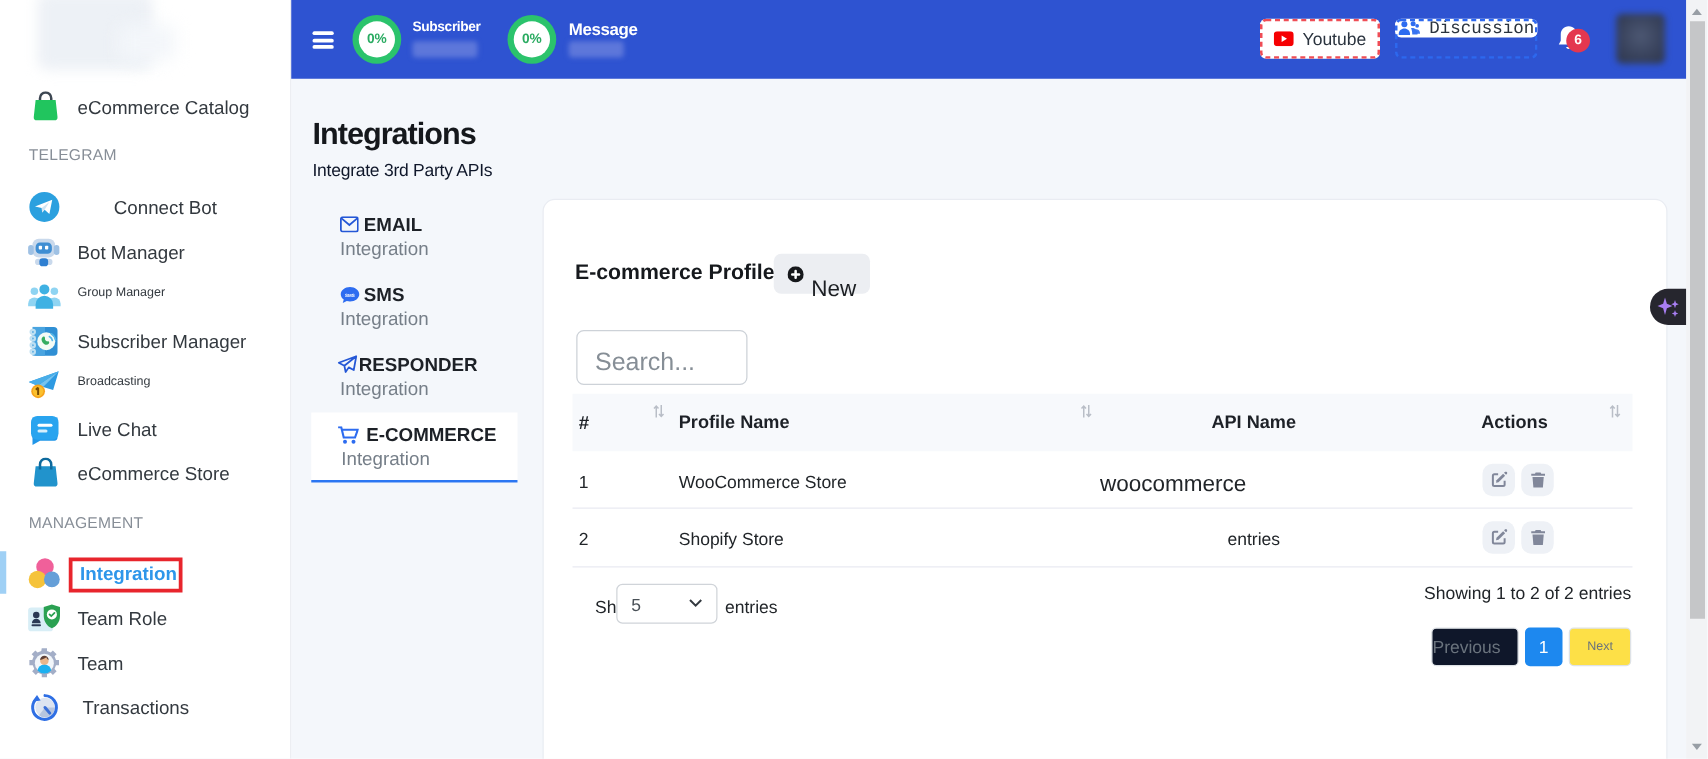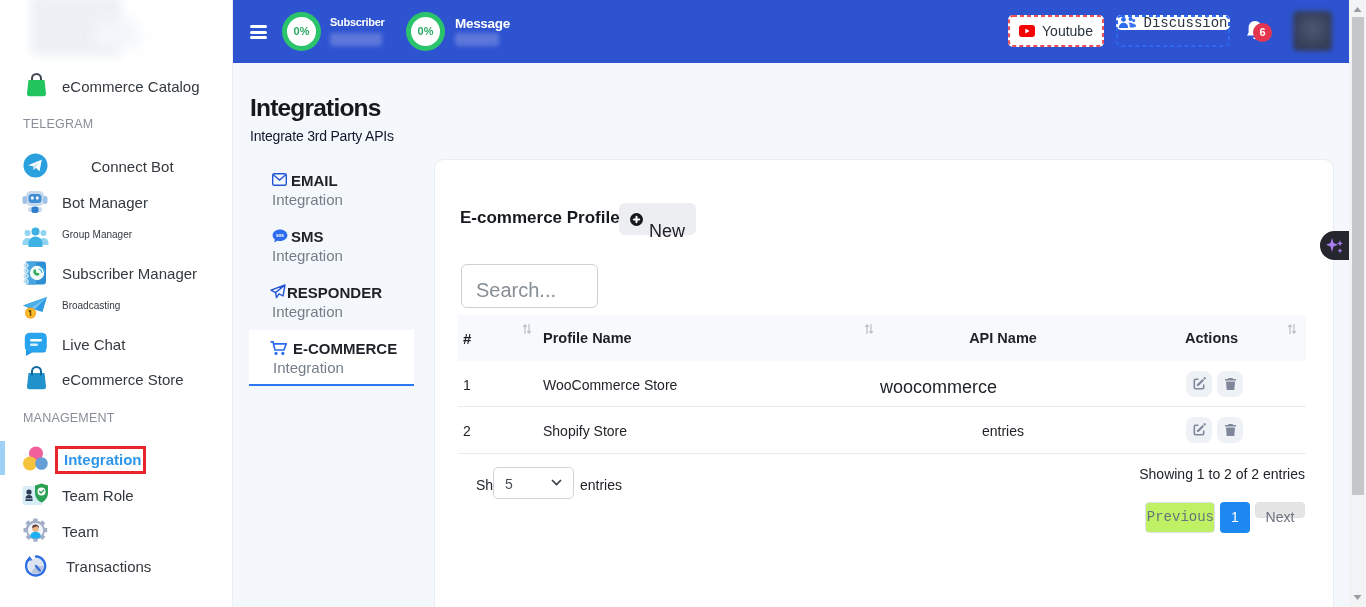--- a/index.html
+++ b/index.html
@@ -301,23 +301,23 @@
 <div class="abs" style="left:456px;top:477px;font-size:14px;color:#212529;z-index:3;margin-left:20px;">Show</div>
 <div class="abs" style="left:493px;top:467px;width:81px;height:32px;background:#fff;border:1px solid #d0d4d9;border-radius:5px;z-index:3;"></div>
 <div class="abs" style="left:505px;top:476px;font-size:14px;color:#495057;z-index:4;">5</div>
 <svg class="abs" style="left:551px;top:479px;z-index:4;" width="11" height="7" viewBox="0 0 11 7">
     <path d="M1 1 L5.5 5.5 L10 1" fill="none" stroke="#343a40" stroke-width="1.6"></path>
   </svg>
 <div class="abs" style="left:580px;top:477px;font-size:14px;color:#212529;z-index:3;">entries</div>
 
 <div class="abs" style="left:1005px;top:466px;width:300px;text-align:right;font-size:14px;color:#212529;z-index:3;">Showing 1 to 2 of 2 entries</div>
 
-<div class="abs" style="left:1145px;top:502px;width:70px;height:31px;background:#bef264;border:1px solid #dee2e6;border-radius:4px;text-align:right;line-height:29px;font-size:14px;color:#6a737d;z-index:3;font-family:Liberation Mono, monospace;">Previous</div>
+<div class="abs" style="left:1145px;top:502px;width:70px;height:31px;background:#0f172a;border:1px solid #dee2e6;border-radius:4px;text-align:left;line-height:29px;font-size:14px;color:#6a737d;z-index:3;">Previous</div>
 <div class="abs" style="left:1220px;top:502px;width:30px;height:31px;background:#1d88ef;border-radius:4px;text-align:center;line-height:31px;font-size:14px;color:#fff;z-index:3;">1</div>
-<div class="abs" style="left:1255px;top:502px;width:50px;height:16px;background:#e5e5e5;border:1px solid #dee2e6;border-radius:4px;text-align:center;line-height:29px;font-size:14px;color:#6a737d;z-index:3;">Next</div>
+<div class="abs" style="left:1255px;top:502px;width:50px;height:31px;background:#fde047;border:1px solid #dee2e6;border-radius:4px;text-align:center;line-height:29px;font-size:10px;color:#6a737d;z-index:3;">Next</div>
 
 <div class="abs" style="left:1320px;top:231px;width:29px;height:29px;background:#26262e;border-radius:15px 0 0 15px;z-index:7;">
   <svg width="29" height="29" viewBox="0 0 29 29">
     <path d="M12 7 L13.5 12 L18 13.8 L13.5 15.6 L12 21 L10.5 15.6 L6 13.8 L10.5 12 Z" fill="#a87ef2"></path>
     <path d="M20 9 L20.8 11.4 L23 12.3 L20.8 13.2 L20 15.6 L19.2 13.2 L17 12.3 L19.2 11.4 Z" fill="#a87ef2"></path>
     <path d="M20 17 L20.7 19 L22.6 19.8 L20.7 20.6 L20 22.6 L19.3 20.6 L17.4 19.8 L19.3 19 Z" fill="#a87ef2"></path>
   </svg>
 </div>
 
 <div class="abs" style="left:1349px;top:0;width:17px;height:607px;background:#f2f3f5;z-index:8;">

